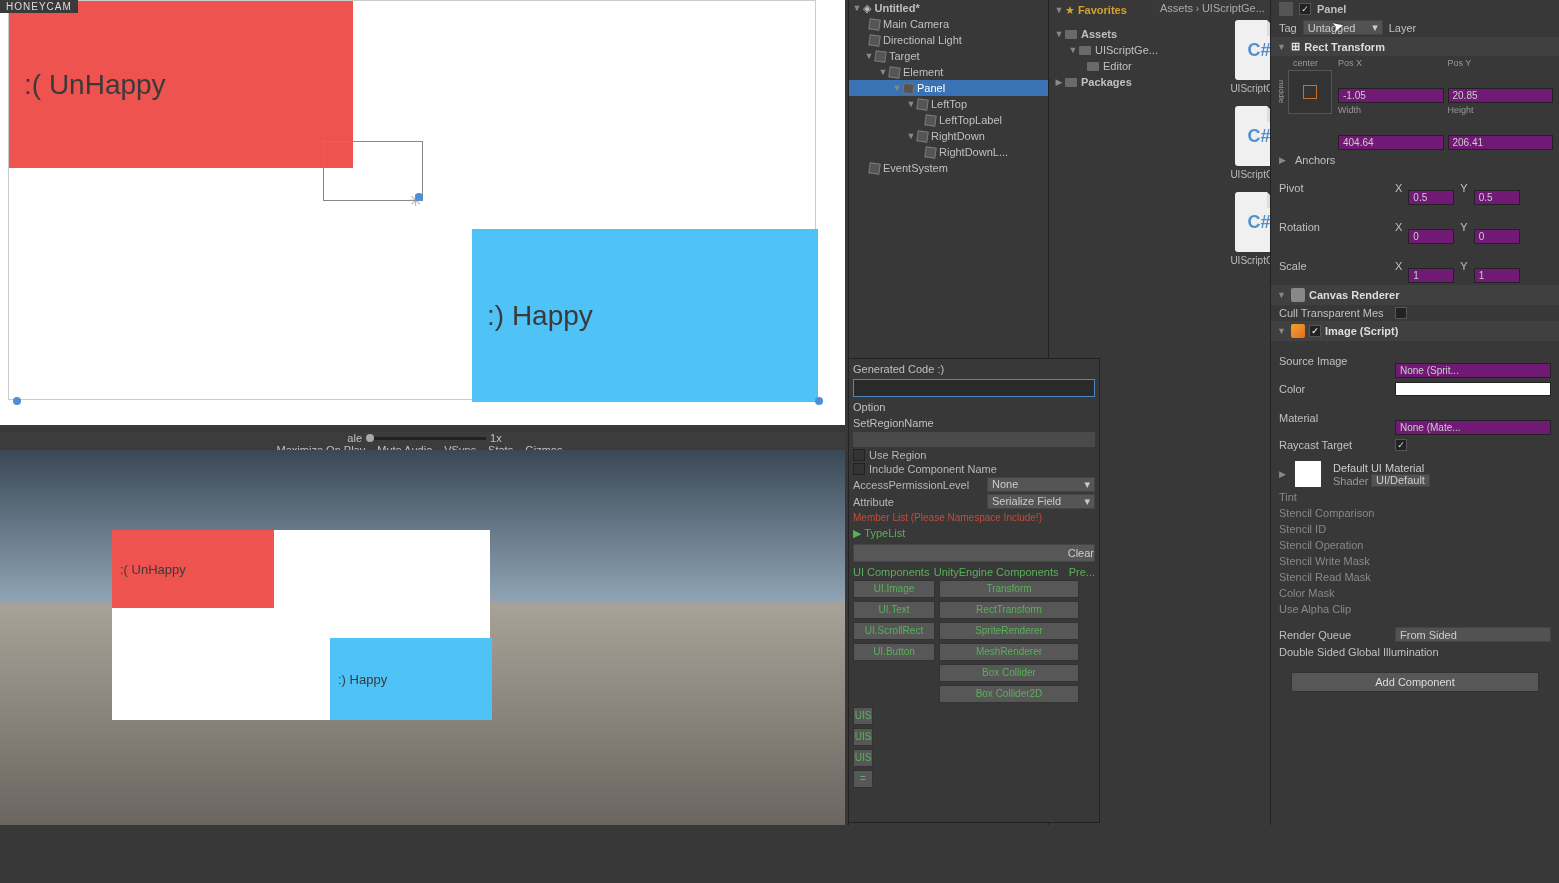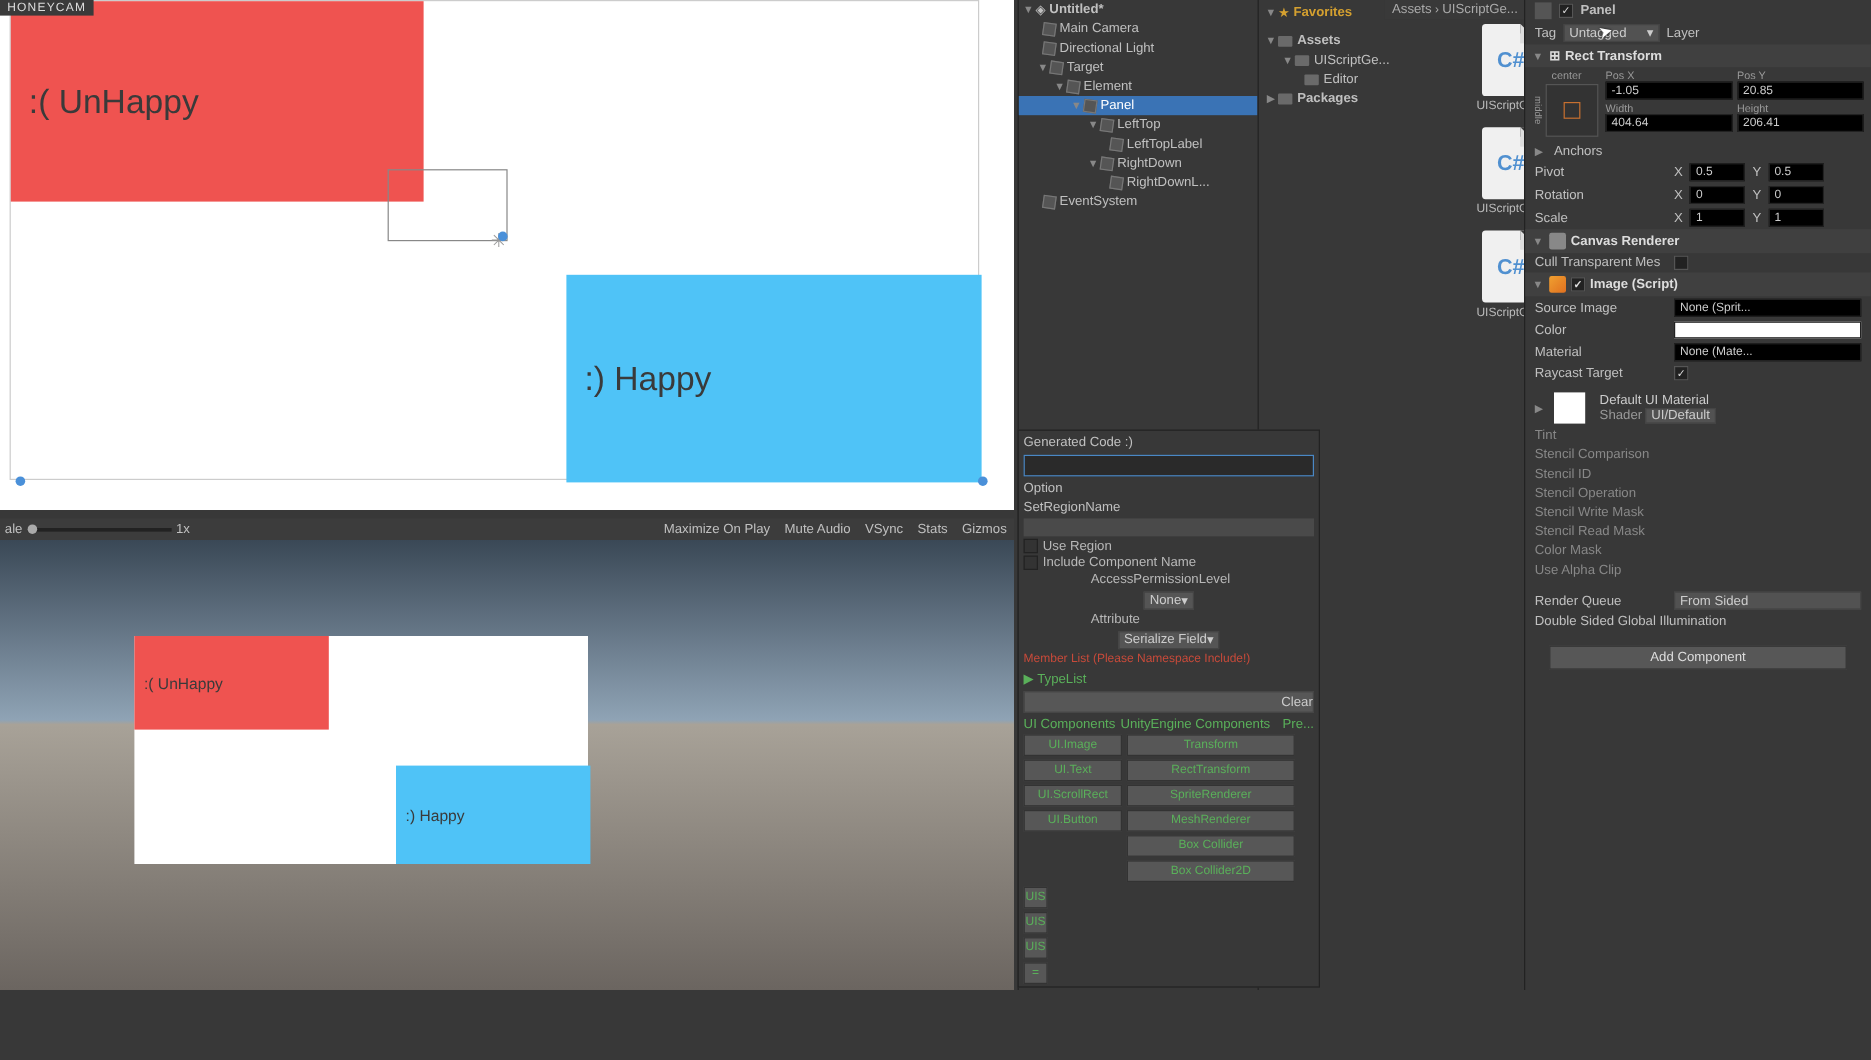--- a/index.html
+++ b/index.html
@@ -9,21 +9,21 @@
 .scene-view { position: absolute; left: 0; top: 0; width: 845px; height: 425px; background: #fff; }
 .scene-canvas { position: absolute; left: 8px; top: 0; width: 808px; height: 400px; background: #fff; border: 1px solid #ccc; }
 .scene-red { position: absolute; left: 0; top: 0; width: 344px; height: 167px; background: #ef5350; display: flex; align-items: center; padding-left: 15px; font-size: 28px; color: #3a3a3a; }
 .scene-blue { position: absolute; left: 463px; top: 228px; width: 346px; height: 173px; background: #4fc3f7; display: flex; align-items: center; padding-left: 15px; font-size: 28px; color: #3a3a3a; }
 .scene-handle { position: absolute; width: 8px; height: 8px; background: #4a90d9; border-radius: 50%; }
 .scene-rect-handle { position: absolute; left: 314px; top: 140px; width: 100px; height: 60px; border: 1px solid #888; }
 .scene-gizmo { position: absolute; left: 400px; top: 190px; color: #999; font-size: 16px; }
 .honeycam { position: absolute; left: 0; top: 0; background: #3a3a3a; color: #ddd; padding: 1px 6px; font-size: 10px; letter-spacing: 1px; }
 
 
-.game-toolbar { position: absolute; left: 0; top: 432px; width: 845px; height: 18px; background: #3c3c3c; display: flex; align-items: center; color: #c0c0c0; font-size: 10px; }
+.game-toolbar { position: absolute; left: 0; top: 432px; width: 845px; height: 18px; background: #3c3c3c; display: flex; align-items: center; color: #c0c0c0; font-size: 10px; flex-direction: column; }
 .game-toolbar .left { display: flex; align-items: center; gap: 4px; padding-left: 4px; flex: 1; }
 .game-toolbar .right { display: flex; gap: 12px; padding-right: 6px; }
 .game-view { position: absolute; left: 0; top: 450px; width: 845px; height: 375px; background: linear-gradient(to bottom, #3a4856 0%, #8fa3b5 40%, #a8a298 41%, #6b6560 100%); }
 .game-canvas { position: absolute; left: 112px; top: 80px; width: 378px; height: 190px; background: #fff; }
 .game-red { position: absolute; left: 0; top: 0; width: 162px; height: 78px; background: #ef5350; display: flex; align-items: center; padding-left: 8px; font-size: 13px; color: #3a3a3a; }
 .game-blue { position: absolute; left: 218px; top: 108px; width: 162px; height: 82px; background: #4fc3f7; display: flex; align-items: center; padding-left: 8px; font-size: 13px; color: #3a3a3a; }
 
 
 .hierarchy { position: absolute; left: 848px; top: 0; width: 200px; height: 825px; background: #383838; border-left: 1px solid #222; }
 .hier-row { display: flex; align-items: center; height: 16px; padding-left: 4px; color: #c0c0c0; cursor: default; }
@@ -50,42 +50,42 @@
 .membergen { position: absolute; left: 848px; top: 358px; width: 252px; height: 465px; background: #383838; border: 1px solid #222; font-size: 11px; }
 .mg-title { background: #3c3c3c; padding: 3px 6px; display: flex; justify-content: space-between; align-items: center; color: #c0c0c0; }
 .mg-title-tab { background: #303030; border-top: 2px solid #3c667f; padding: 2px 8px; display: inline-block; }
 .mg-wincontrols { display: flex; gap: 2px; color: #aaa; }
 .mg-body { padding: 2px 4px; }
 .mg-label { color: #c0c0c0; padding: 2px 0; }
 .mg-input { width: 100%; background: #2a2a2a; border: 1px solid #4a88c5; height: 18px; margin: 2px 0; padding: 1px 3px; color: #ddd; }
 .mg-field { width: 100%; background: #4a4a4a; border: none; height: 15px; margin: 1px 0; padding: 1px 3px; color: #ccc; }
 .mg-checkbox-row { display: flex; align-items: center; gap: 4px; padding: 1px 0; }
 .mg-checkbox { width: 12px; height: 12px; background: #333; border: 1px solid #222; }
-.mg-dropdown-row { display: flex; align-items: center; gap: 4px; padding: 1px 0; flex-direction: column; }
+.mg-dropdown-row { display: flex; align-items: center; gap: 4px; padding: 1px 0; }
 .mg-dropdown { flex: 1; background: #555; border: 1px solid #444; height: 15px; padding: 0 4px; color: #ccc; display: flex; justify-content: space-between; align-items: flex-start; font-size: 10px; }
 .mg-warn { color: #c74a3a; padding: 2px 0; font-size: 10px; }
 .mg-typelist { color: #5ab05a; padding: 2px 0; }
 .mg-clear { width: 100%; background: #575757; border: 1px solid #444; height: 18px; color: #ccc; text-align: right; line-height: 16px; margin: 2px 0; }
 .mg-cat-row { display: flex; gap: 4px; color: #5ab05a; font-size: 10px; padding: 2px 0; }
 .mg-btn-grid { display: flex; gap: 4px; flex-wrap: wrap; }
 .mg-col { display: flex; flex-direction: column; gap: 3px; }
 .mg-btn { background: #575757; border: 1px solid #333; height: 18px; width: 82px; color: #5ab05a; text-align: center; line-height: 16px; font-size: 10px; }
 .mg-btn.wide { width: 140px; }
 .mg-btn.narrow { width: 20px; }
 
 
 .inspector { position: absolute; left: 1270px; top: 0; width: 289px; height: 825px; background: #383838; border-left: 1px solid #222; }
 .insp-row { display: flex; align-items: center; padding: 2px 8px; gap: 6px; color: #c0c0c0; font-size: 10px; }
 .insp-header { background: #404040; padding: 3px 6px; display: flex; align-items: center; gap: 4px; font-weight: bold; color: #ddd; }
 .insp-header .comp-icon { width: 14px; height: 14px; background: linear-gradient(135deg,#f0a030,#e07020); border-radius: 2px; }
 .insp-header .comp-icon.cr { background: #888; }
 .insp-expand-tri { color: #888; font-size: 9px; width: 10px; }
 .insp-check { width: 12px; height: 12px; background: #222; border: 1px solid #555; display: inline-flex; align-items: center; justify-content: center; font-size: 9px; color: #ddd; }
 .insp-lbl { width: 110px; flex-shrink: 0; }
-.insp-val { background: #000000; border: 1px solid #222; padding: 1px 4px; flex: 1; min-width: 0; color: #ccc; font-size: 10px; }
+.insp-val { background: #701a75; border: 1px solid #222; padding: 1px 4px; flex: 1; min-width: 0; color: #ccc; font-size: 10px; margin-top: 20px; }
 .insp-val.tiny { width: 46px; flex: none; }
 .insp-dropdown { background: #525252; border: 1px solid #444; padding: 0 4px; height: 15px; display: flex; align-items: center; font-size: 10px; color: #ccc; }
 .anchor-widget { width: 44px; height: 44px; background: #333; border: 1px solid #555; position: relative; margin: 2px; }
 .anchor-widget::after { content:''; position:absolute; left:50%; top:50%; width:12px; height:12px; transform:translate(-50%,-50%); border:1px solid #c77030; }
 .add-comp-btn { margin: 12px 20px; background: #575757; border: 1px solid #333; height: 20px; text-align: center; line-height: 18px; color: #ddd; }
 .mat-preview { width: 26px; height: 26px; background: #fff; margin-right: 6px; }
 .vert-label { writing-mode: vertical-lr; font-size: 8px; color: #999; }
 .cursor-arrow { position: absolute; left: 1332px; top: 18px; color: #fff; font-size: 14px; z-index: 100; transform: rotate(-15deg); text-shadow: 0 0 2px #000; }
 </style>
 </head>

